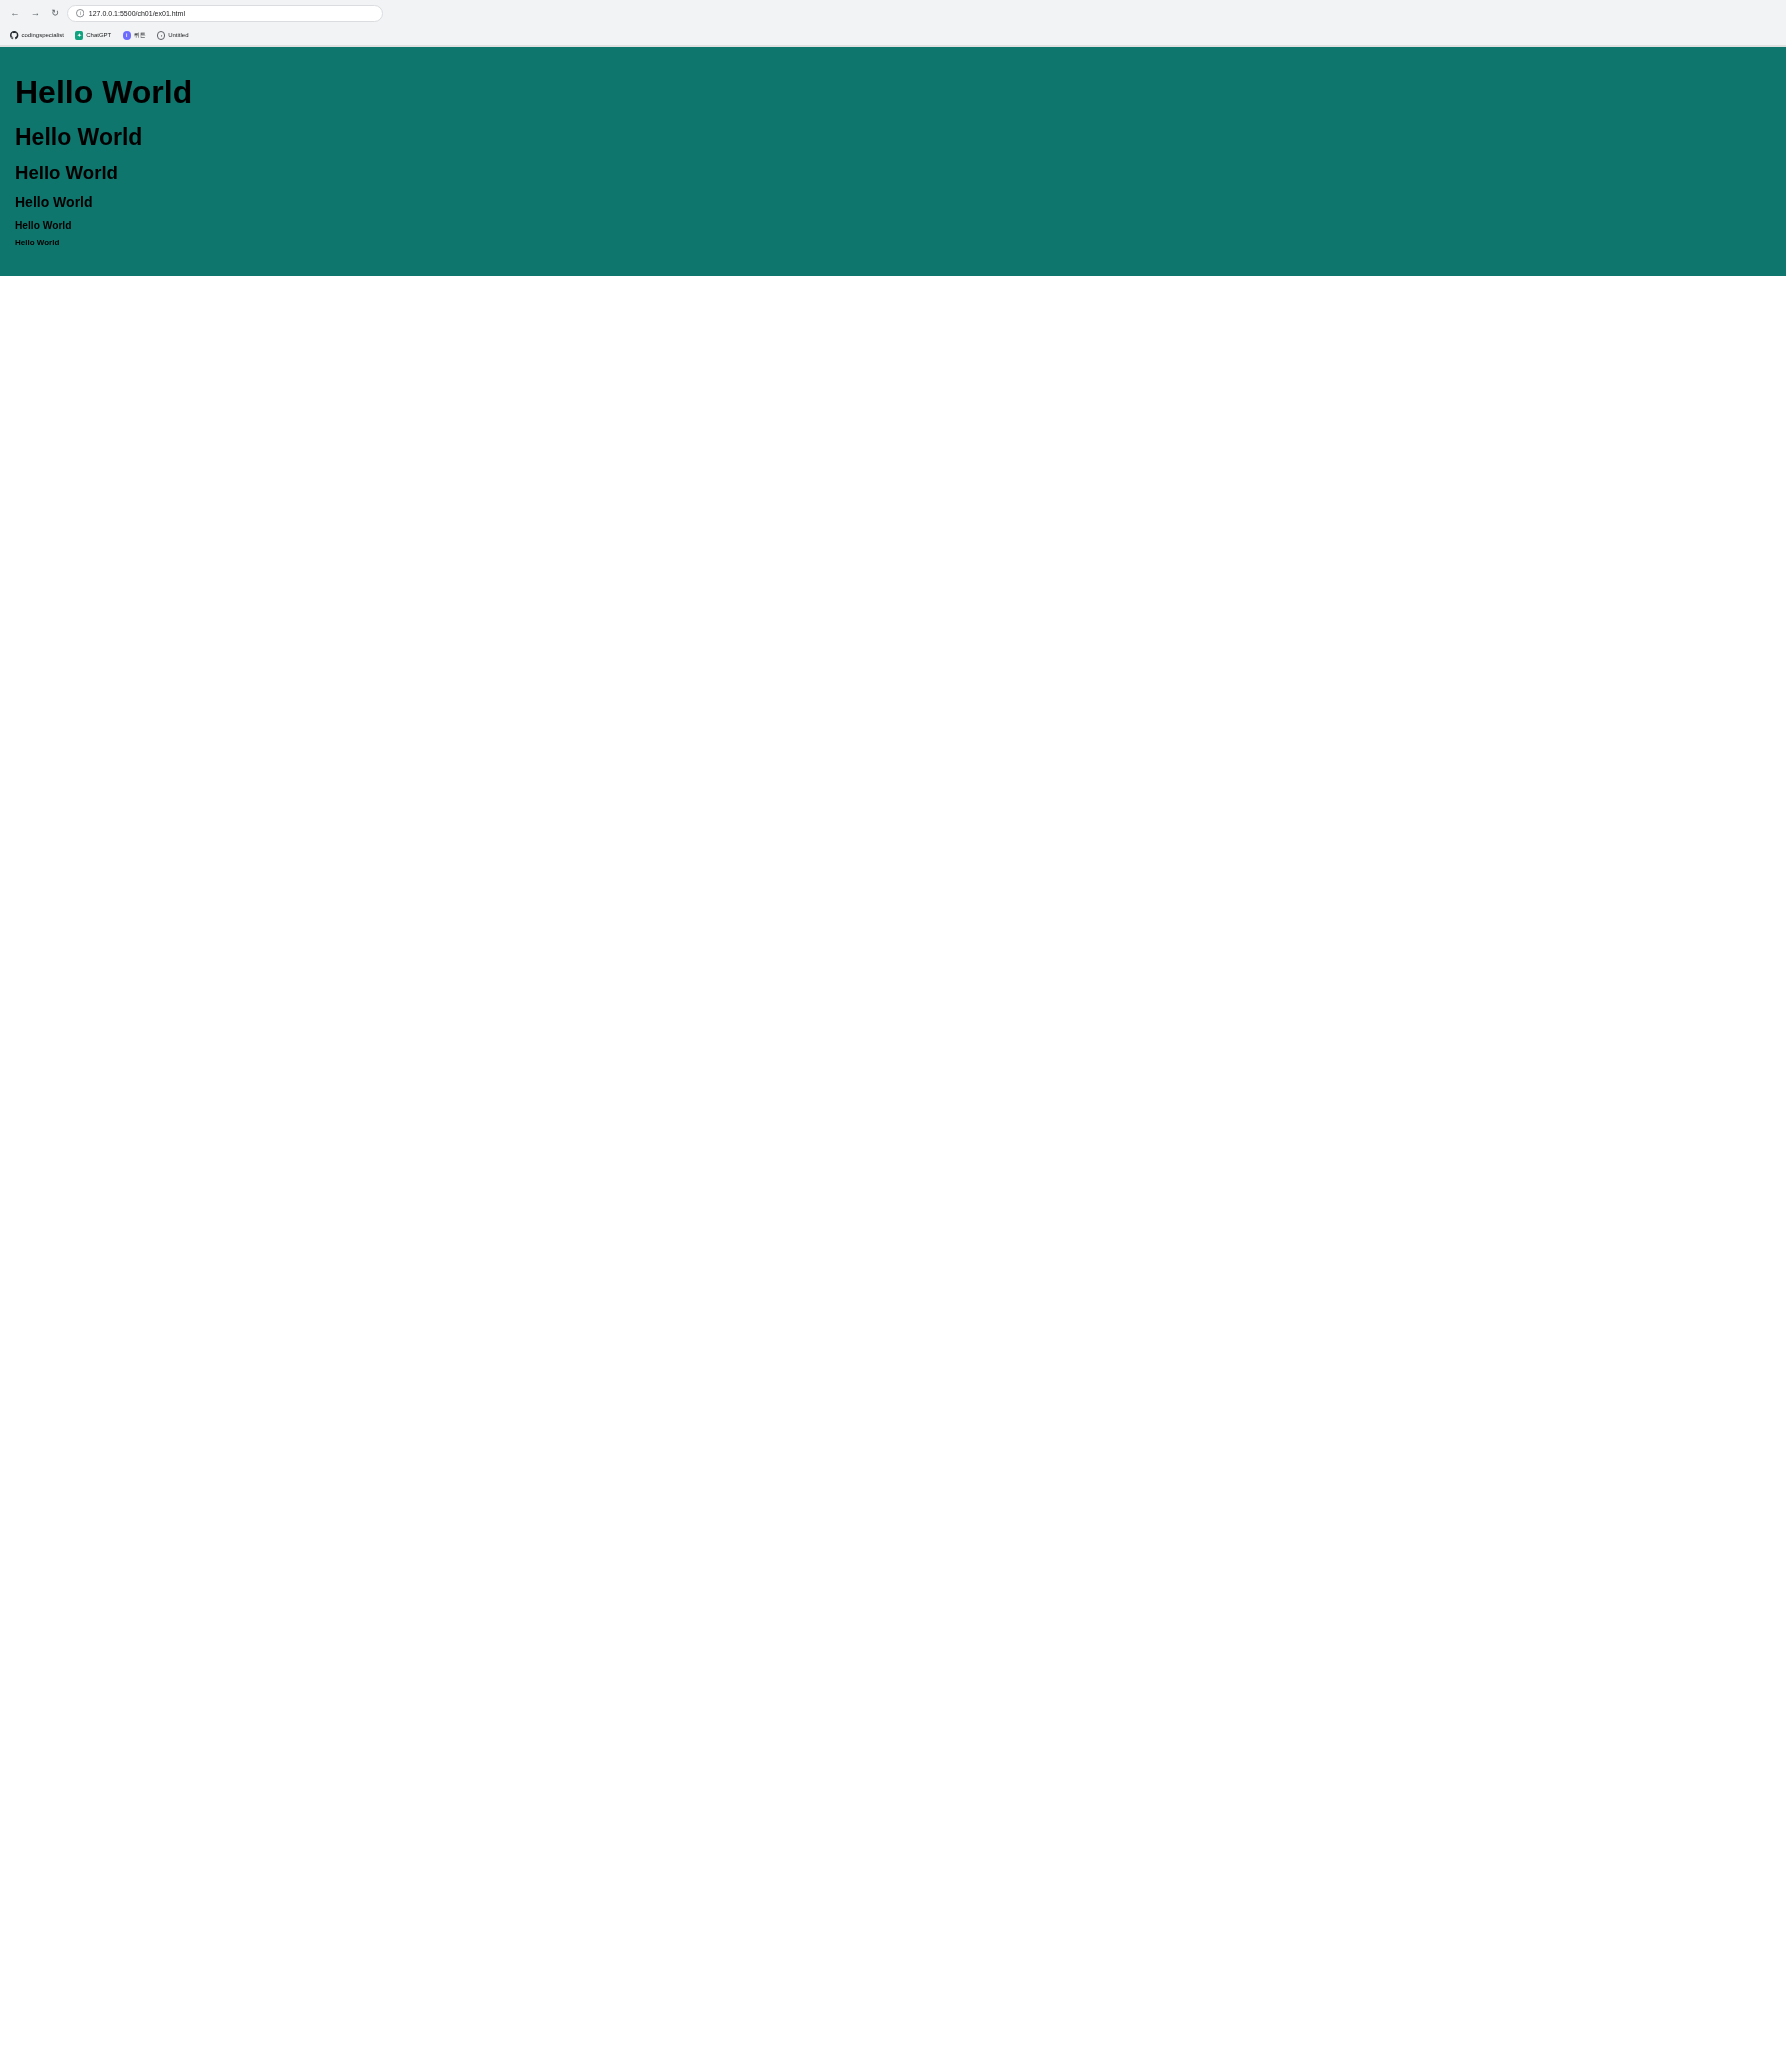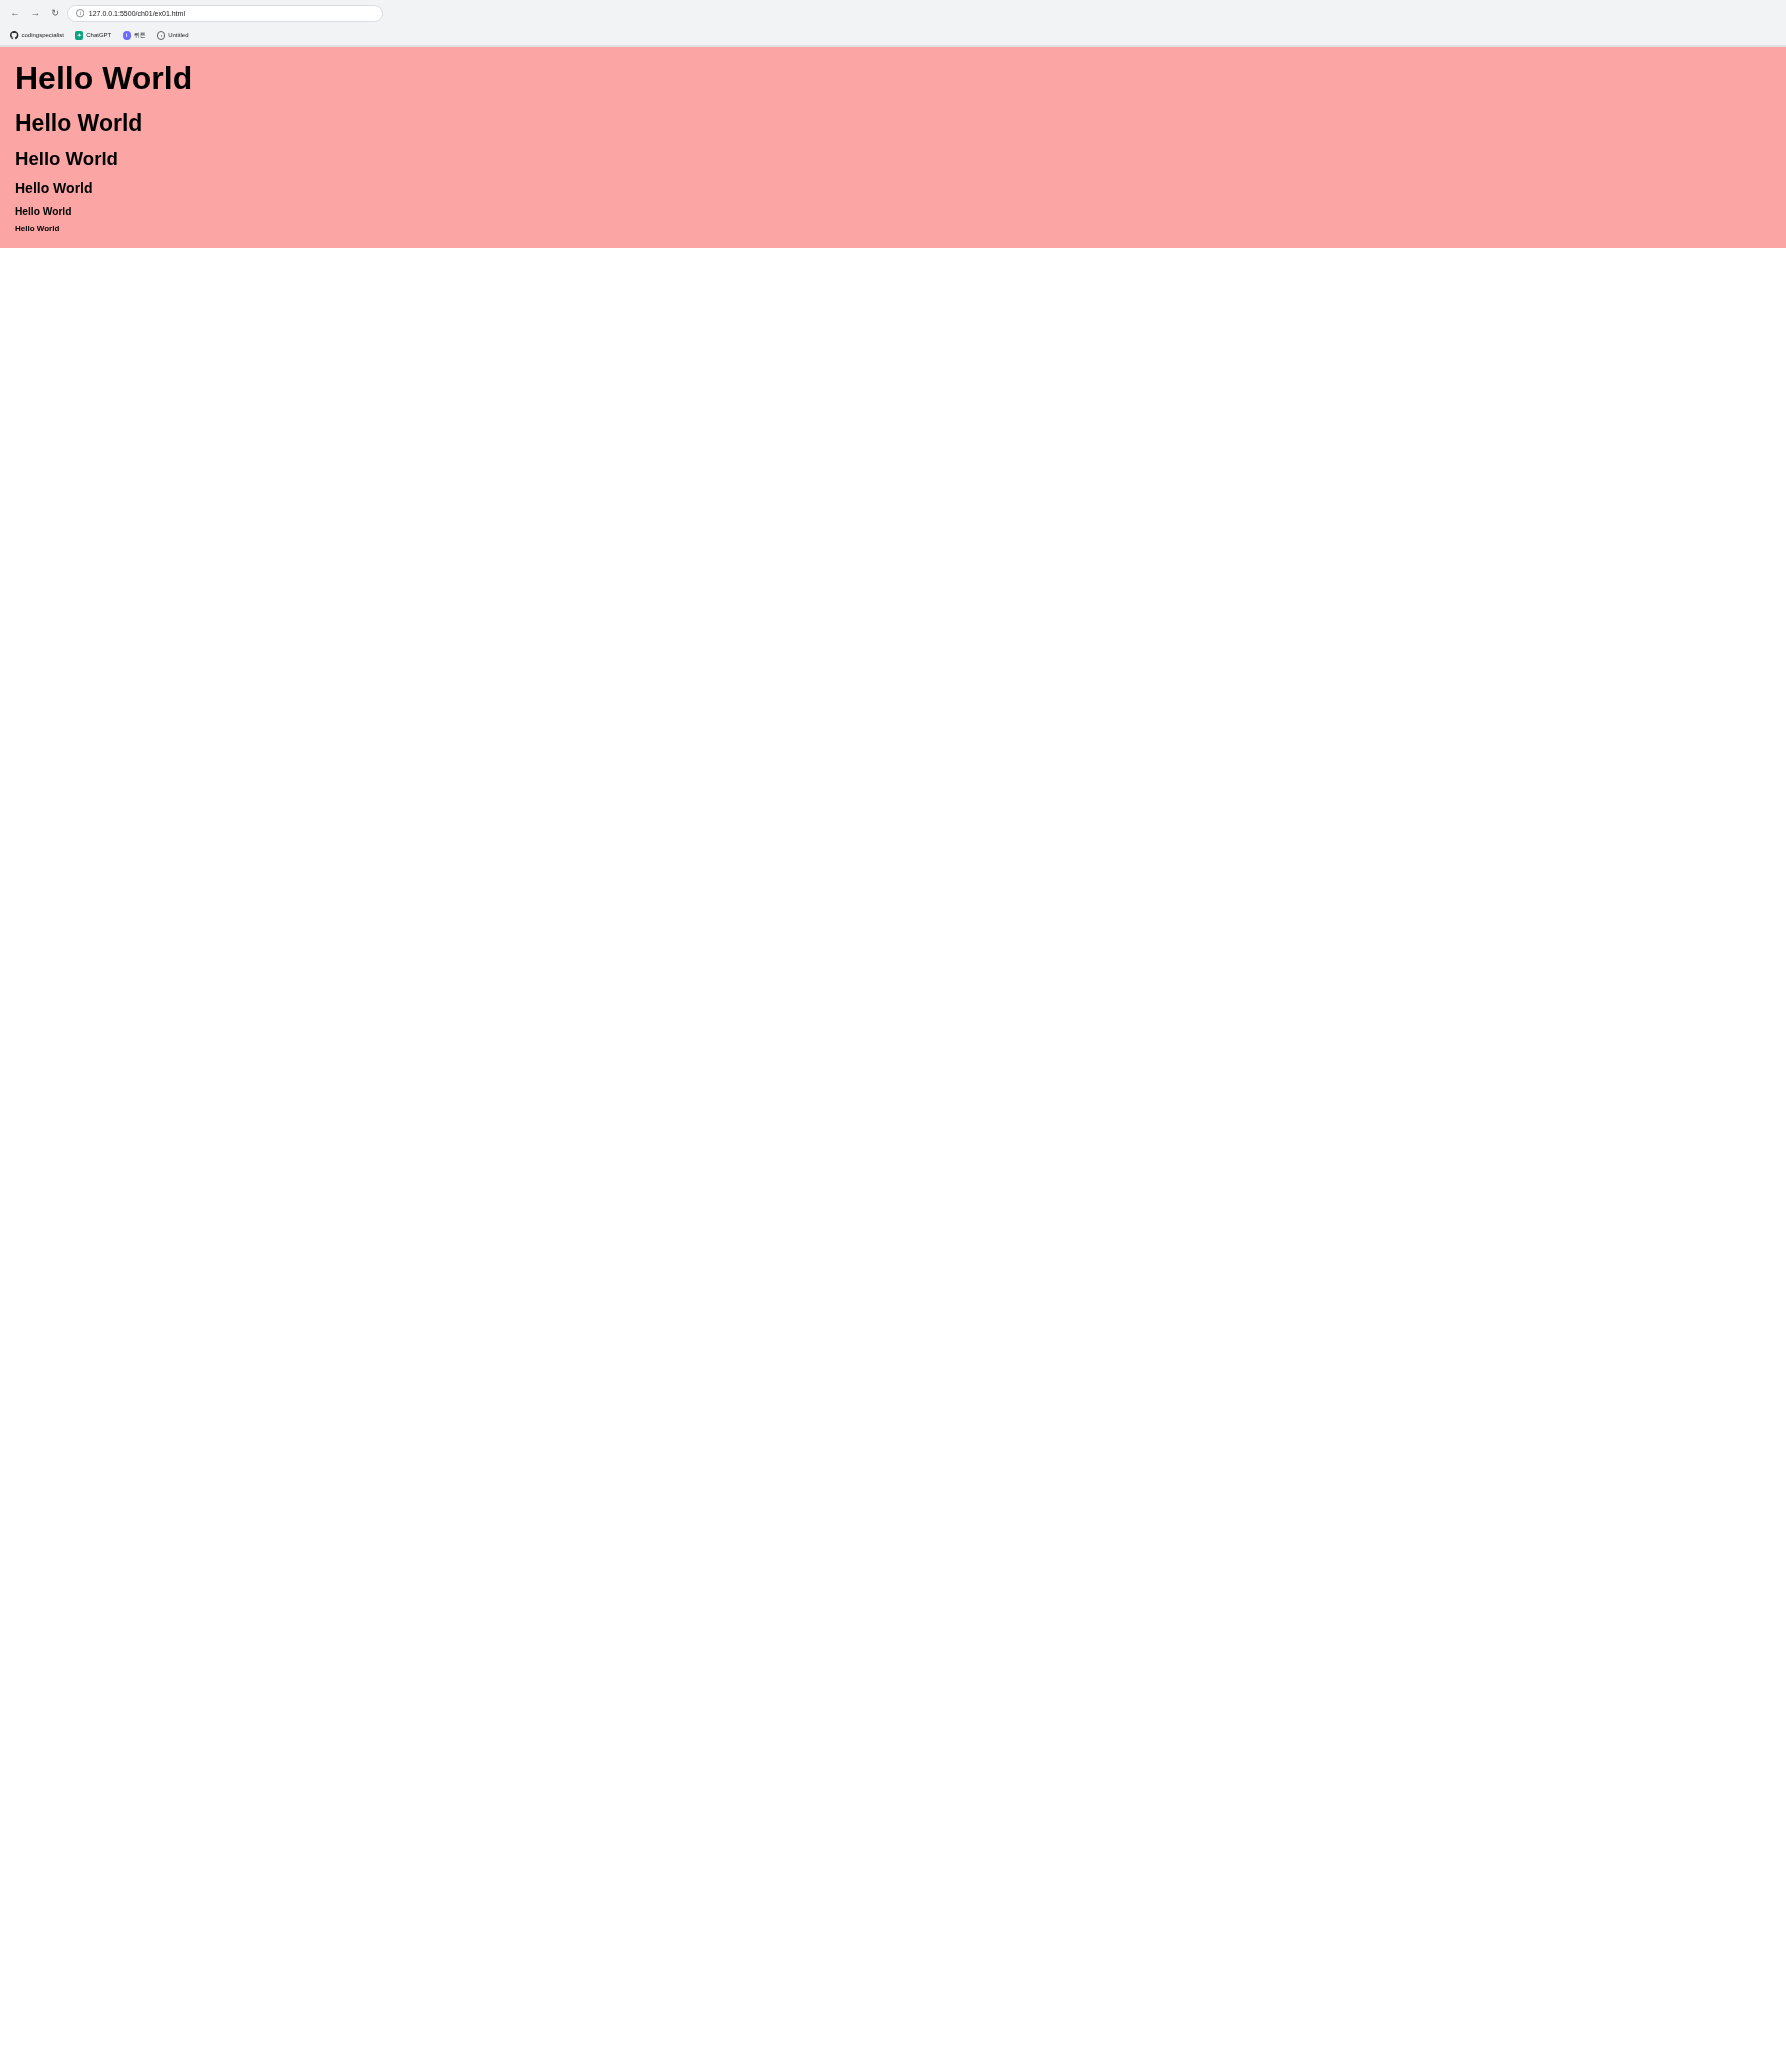--- a/index.html
+++ b/index.html
@@ -143,22 +143,22 @@
       border-radius: 50%;
       display: flex;
       align-items: center;
       justify-content: center;
       font-size: 4.2px;
       color: #5f6368;
     }
 
     
     .page-content {
-      padding: 7px 15px;
-      background: #fca5a5;
+      padding: 21px 15px;
+      background: #0f766e;
     }
 
     .heading-1 {
       font-size: 32px;
       font-weight: 800;
       color: #000000;
       margin-bottom: 15px;
       margin-top: 7.4px;
       line-height: 1.1;
       font-family: Arial, sans-serif;

